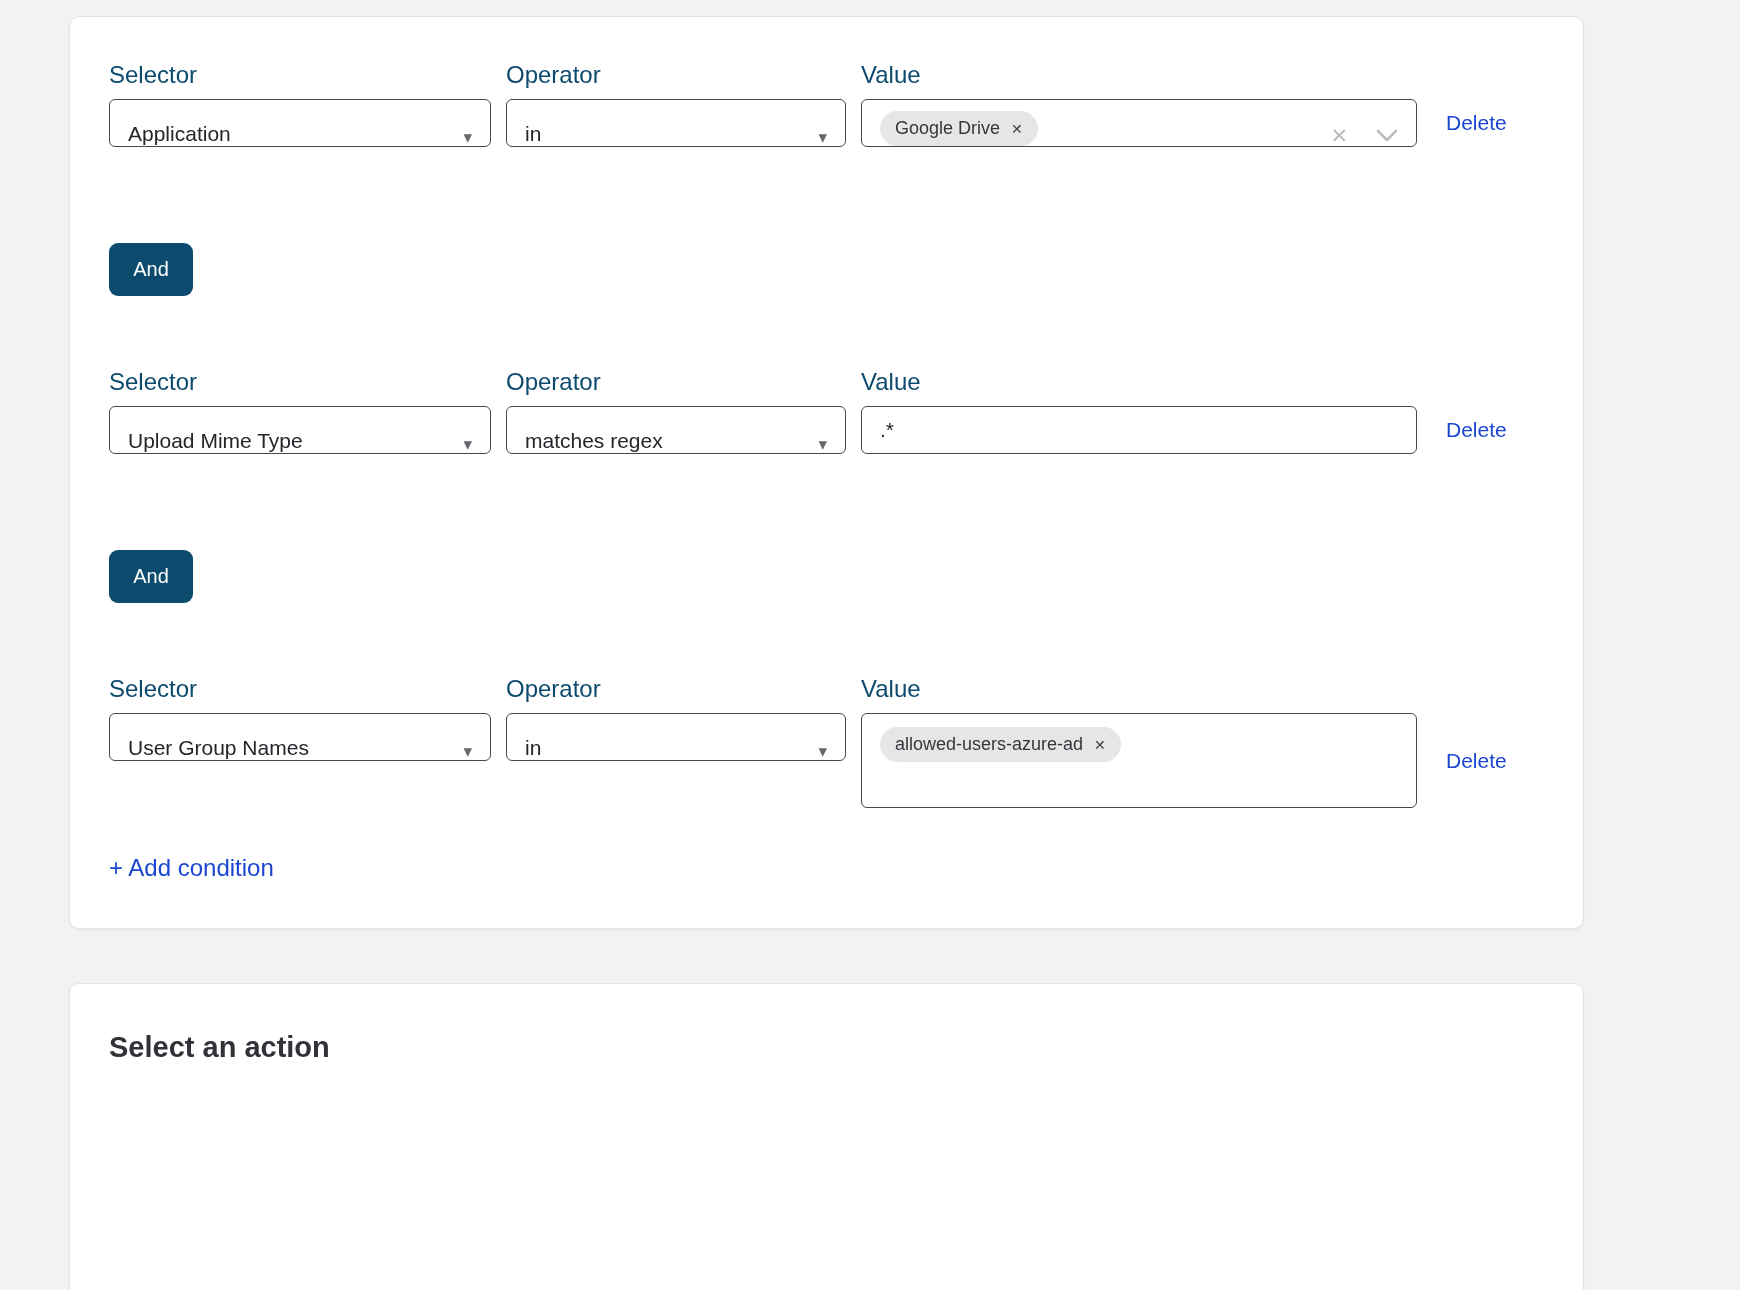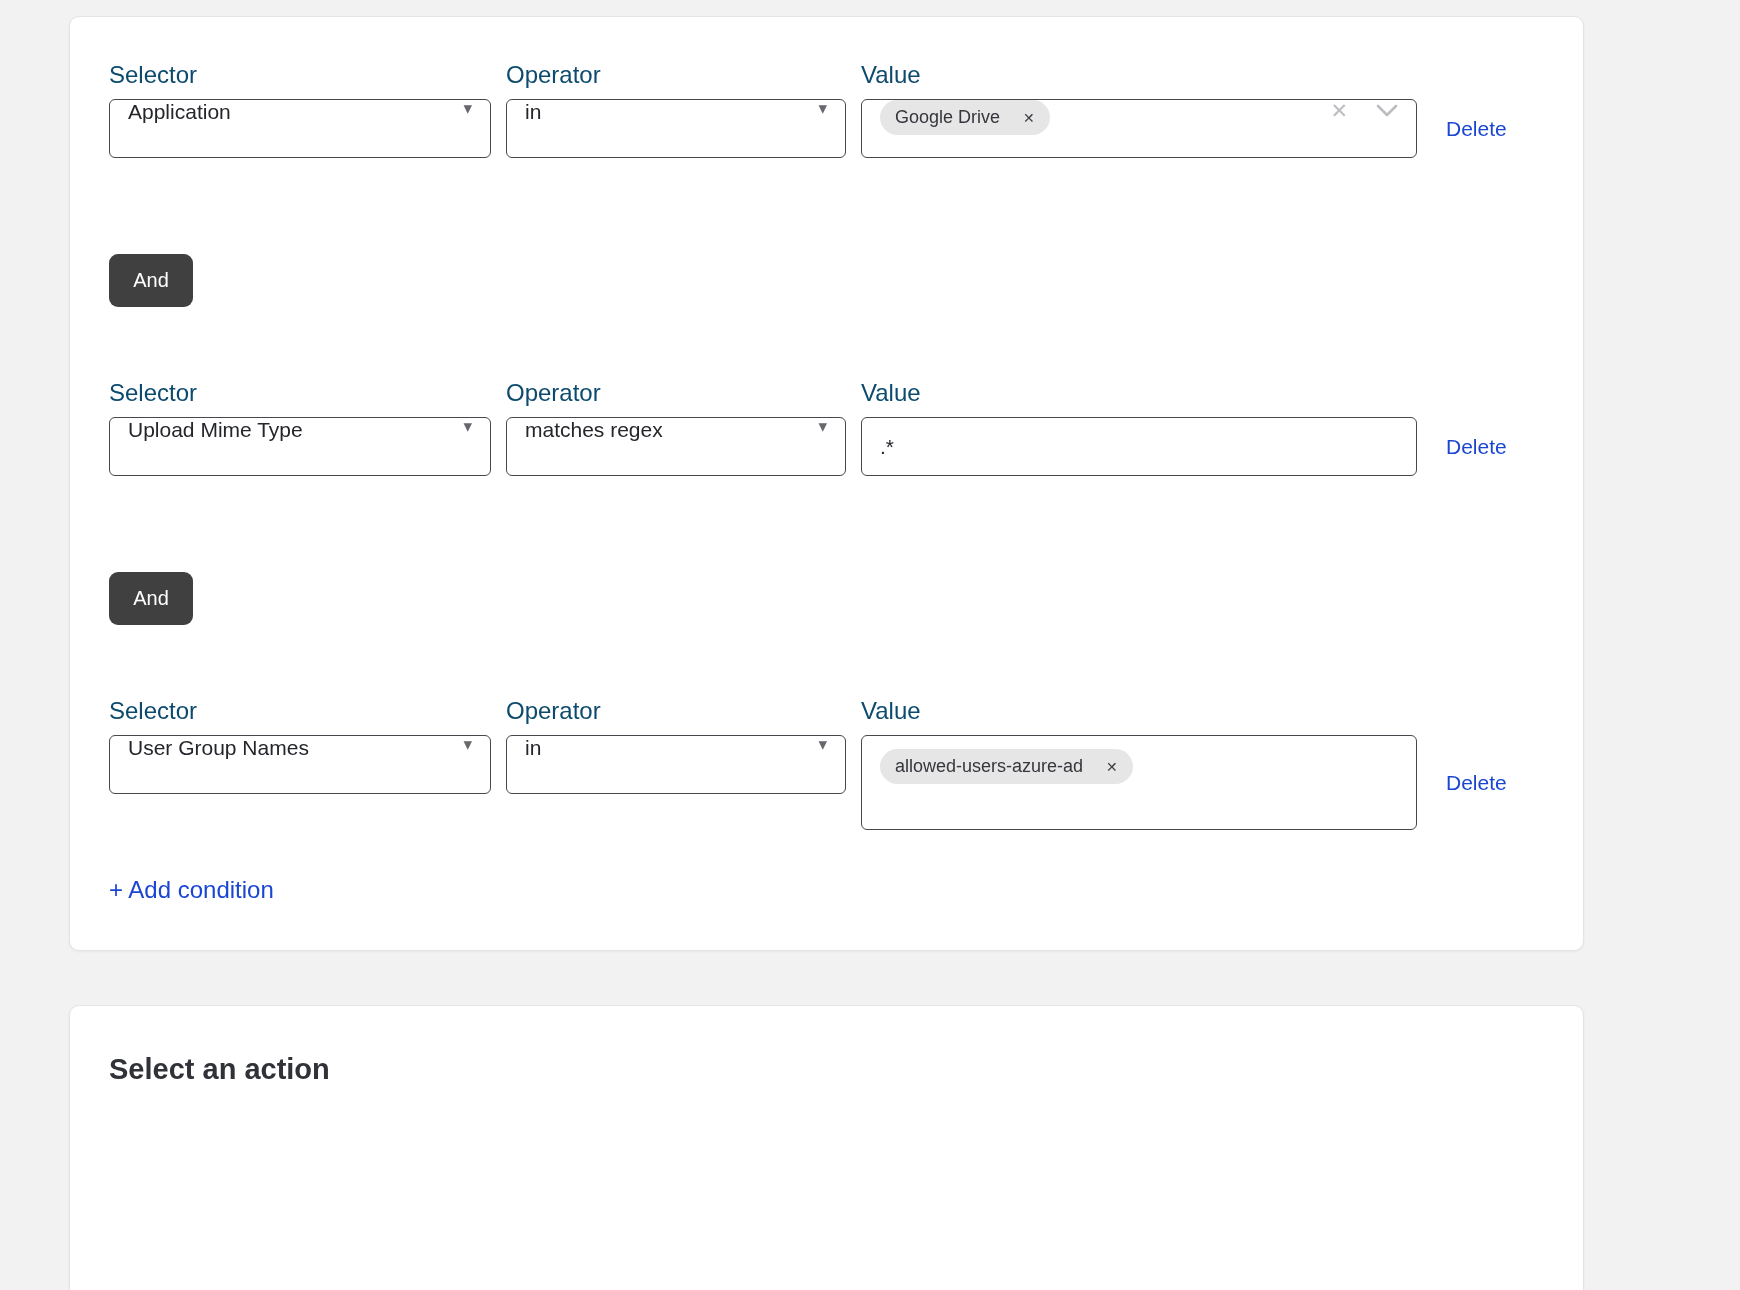--- a/index.html
+++ b/index.html
@@ -46,43 +46,43 @@
   }
   .labels { margin-bottom: 12px; }
   .field-label {
     font-size: 24px;
     color: #0c4a6e;
     line-height: 24px;
   }
   .fields { align-items: center; }
   .fields.tall { align-items: flex-start; }
   .ctrl {
-    height: 59px;
+    height: 48px;
     border: 1px solid #46484d;
     border-radius: 6px;
     background: #ffffff;
     display: flex;
-    align-items: flex-start;
+    align-items: flex-end;
     padding: 0 18px;
     font-size: 21px;
     color: #24262b;
   }
   .select { justify-content: space-between; cursor: pointer; }
   .select .tri {
     color: #66686d;
     font-size: 17px;
     line-height: 1;
     margin-left: 10px;
   }
   .ms { cursor: text; }
   .ms .spacer { flex: 1; }
   .tag {
     display: inline-flex;
     align-items: center;
-    gap: 23px;
+    gap: 11px;
     background: #e6e6e7;
     border-radius: 999px;
     padding: 7px 15px;
     font-size: 18px;
     color: #35373c;
     white-space: nowrap;
   }
   .tag .tag-x {
     font-size: 14px;
     font-weight: 700;
@@ -121,21 +121,21 @@
     cursor: pointer;
     justify-self: start;
     margin-left: 14px;
   }
   .fields.tall .delete-link { align-self: center; }
   .and-btn {
     display: block;
     margin-top: 96px;
     width: 84px;
     height: 53px;
-    background: #404040;
+    background: #0c4a6e;
     color: #ffffff;
     font-size: 20px;
     font-family: "Liberation Sans", "DejaVu Sans", sans-serif;
     border: none;
     border-radius: 9px;
     cursor: pointer;
   }
   .cond-follow { margin-top: 74px; }
   .add-condition {
     display: inline-block;

